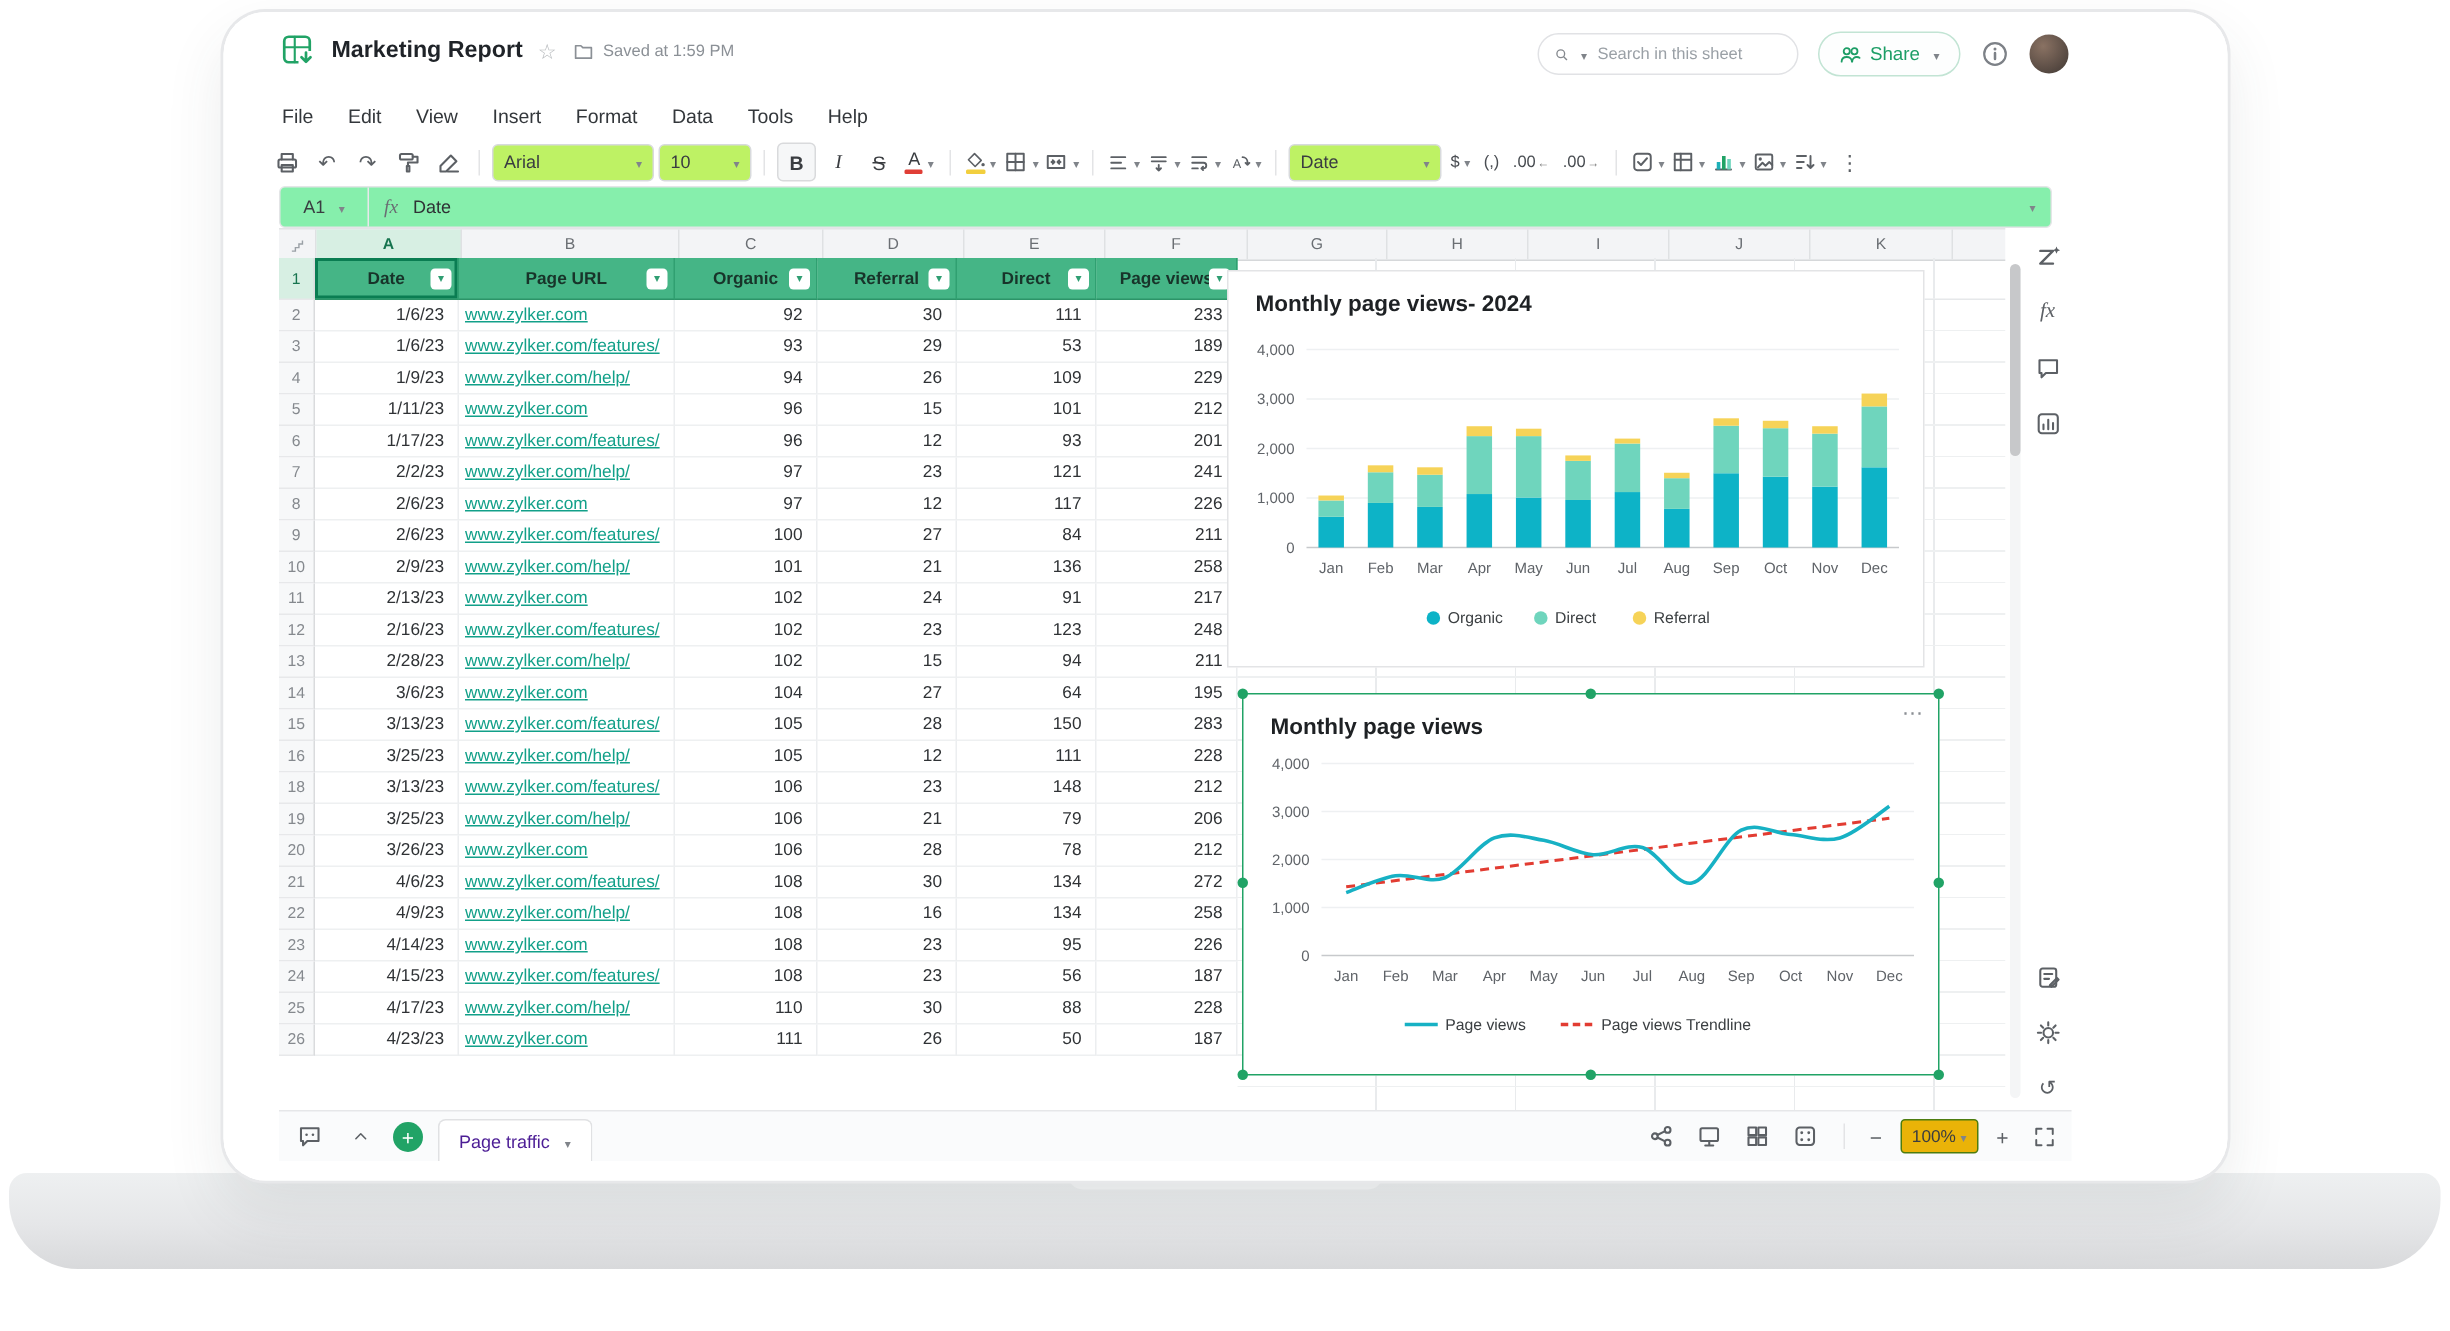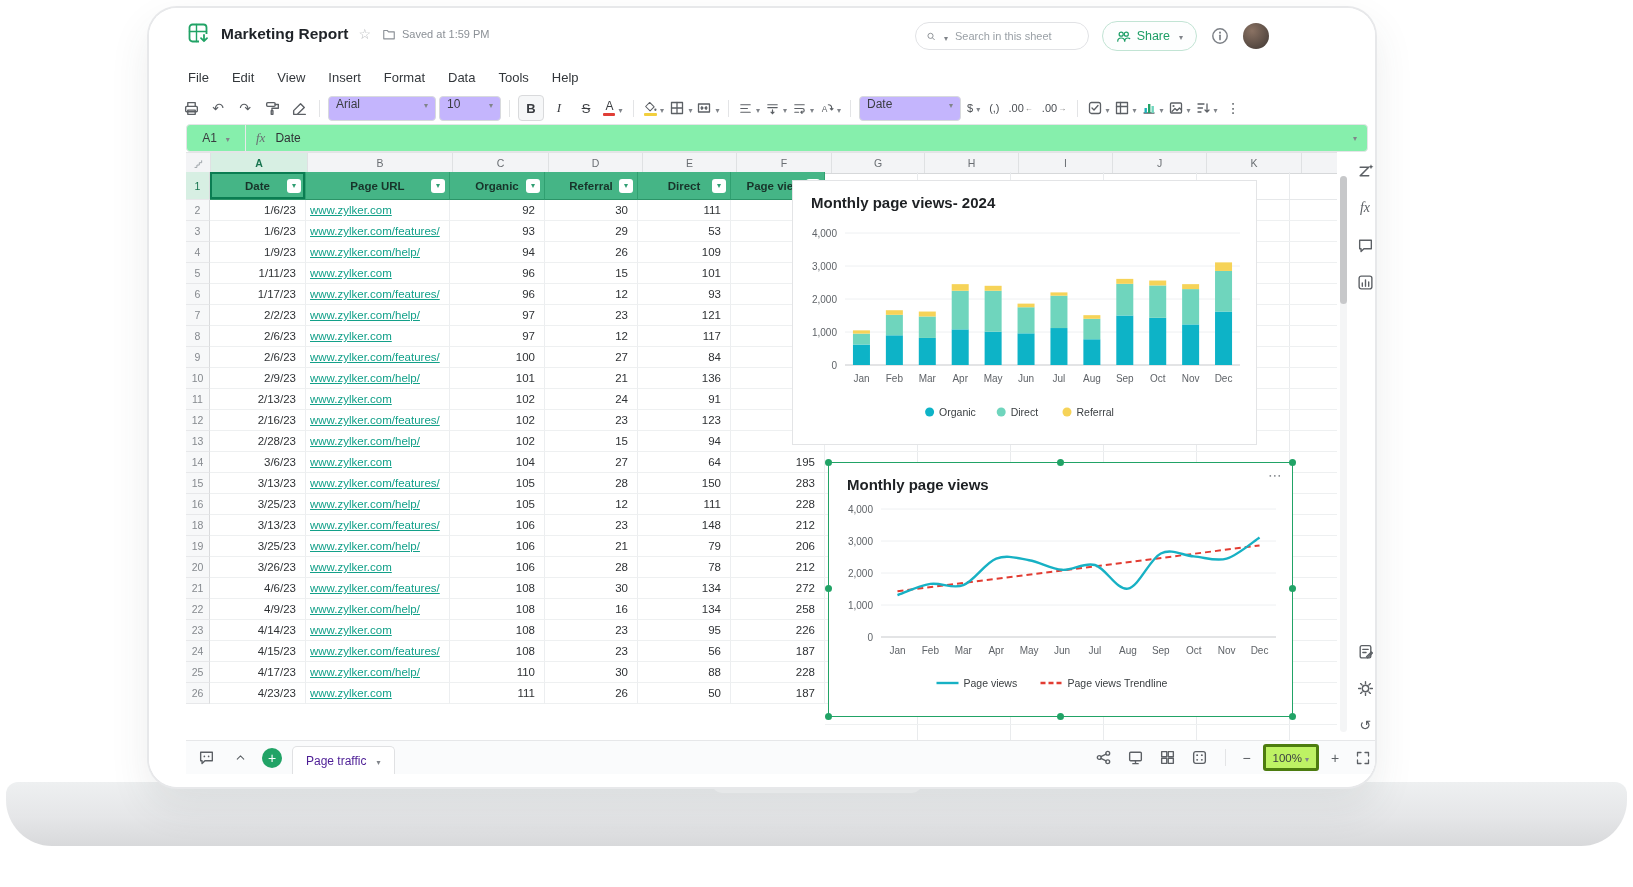--- a/index.html
+++ b/index.html
@@ -5,21 +5,21 @@
   html,body{margin:0;padding:0;background:#fff;}
   body{width:1633px;height:887px;position:relative;overflow:hidden;
        font-family:"Liberation Sans","DejaVu Sans",sans-serif;color:#2f3235;}
   svg{display:block}
   
   .laptop-base{position:absolute;left:6px;right:6px;top:782px;height:64px;z-index:0;
      background:linear-gradient(180deg,#eef0f1 0%,#e5e6e8 55%,#d8d9db 100%);
      border-radius:12px 12px 46px 46px;}
   .laptop-base::after{content:"";position:absolute;left:50%;transform:translateX(-50%);top:0;
      width:210px;height:11px;background:#f5f6f7;border-radius:0 0 10px 10px;}
-  .screen{position:absolute;left:149px;top:8px;width:1226px;height:779px;z-index:1;
+  .screen{position:absolute;left:149px;top:8px;width:1336px;height:779px;z-index:1;
      background:#fff;border-radius:28px;
      box-shadow:0 0 0 2px #e7e8ea,0 18px 40px rgba(60,64,67,.10);}
   .app{position:absolute;inset:0;border-radius:28px;overflow:hidden;background:#fff;}
   
   .tb-left{position:absolute;left:38px;top:14px;display:flex;align-items:center;gap:10px;}
   .app-title{font-size:15.5px;font-weight:700;color:#1f2328;}
   .star{font-size:14px;color:#b6b9bc;}
   .saved{display:flex;align-items:center;gap:5px;font-size:11px;color:#8b9096;}
   .tb-right{position:absolute;right:106px;top:13px;display:flex;align-items:center;gap:13px;}
   .search{display:flex;align-items:center;gap:5px;width:152px;height:26px;border:1px solid #e1e2e5;
@@ -33,22 +33,22 @@
   .menubar{position:absolute;left:39px;top:58px;height:22px;display:flex;gap:23px;align-items:center;
      font-size:13px;color:#33373b;}
   .menu-item{cursor:default;}
   
   .toolbar{position:absolute;left:30px;top:86px;right:100px;height:28px;display:flex;align-items:center;gap:3px;}
   .ic{width:24px;height:24px;display:inline-flex;align-items:center;justify-content:center;border-radius:4px;flex:none;}
   .ic svg{stroke:#5c6065;fill:none;stroke-width:1.3;stroke-linecap:round;stroke-linejoin:round;}
   .gly{font-size:14px;color:#5c6065;line-height:1;}
   .boxed{border:1px solid #d9dadc;background:#f6f7f8;}
   .sep{width:1px;height:17px;background:#e3e4e6;margin:0 5px;flex:none;}
-  .sel-box{display:inline-flex;align-items:flex-start;justify-content:space-between;height:23px;border:1px solid #d8dadd;
-     border-radius:4px;padding:0 7px;font-size:12px;color:#3a3d41;background:#c4b5fd;flex:none;}
+  .sel-box{display:inline-flex;align-items:center;justify-content:space-between;height:23px;border:1px solid #d8dadd;
+     border-radius:4px;padding:0 7px;font-size:12px;color:#3a3d41;background:#bef264;flex:none;}
   .drop::after{content:"▾";font-size:8px;color:#80848a;margin-left:3px;}
   .b{font-weight:700;font-size:13px;color:#3a3d41;}
   .i{font-style:italic;font-family:"Liberation Serif",serif;font-size:13px;color:#3a3d41;}
   .s{text-decoration:line-through;font-size:13px;color:#3a3d41;}
   .stack{display:inline-flex;flex-direction:column;align-items:center;gap:1px;line-height:1;}
   .bar-red{width:12px;height:3px;background:#e03e36;border-radius:1px;}
   .bar-yel{width:13px;height:3px;background:#f2cf3e;border-radius:1px;}
   .numfmt{font-size:11px;color:#4a4e53;display:inline-flex;align-items:center;padding:0 3px;flex:none;}
   .dec::after{font-size:8px;color:#777;margin-left:1px;}
   .dec-l::after{content:"←";}
@@ -84,43 +84,43 @@
   .grid td.c-url{height:20px;font-size:11.5px;text-align:left;padding-left:4px;
      border-right:1px solid #eceef0;border-bottom:1px solid #eef0f1;}
   .grid td.c-url a{color:#12a089;text-decoration:underline;cursor:pointer;text-align:center;}
   .r1strip{position:absolute;left:639px;top:20px;width:512px;height:27px;border-bottom:1px solid #e6e8ea;
      background:repeating-linear-gradient(to right,transparent 0 92px,#e9ebed 92px 93px);}
   .egrid{position:absolute;left:639px;top:48px;width:512px;height:540px;
      background:repeating-linear-gradient(to bottom,transparent 0 20px,#eef0f1 20px 21px),
                 repeating-linear-gradient(to right,transparent 0 92px,#e9ebed 92px 93px);}
   
   .chart-card{position:absolute;background:#fff;border:1px solid #e3e4e6;z-index:5;}
-  #card1{left:606px;top:28px;width:463px;height:263px;}
+  #card1{left:632px;top:28px;width:463px;height:263px;}
   #card2{left:642px;top:310px;width:463px;height:253px;border:1px solid #21a366;}
   .chart-title{font-size:15px;font-weight:700;color:#1e2124;margin:13px 0 2px 18px;}
   .kebab{position:absolute;top:4px;right:9px;font-size:14px;color:#8a8e93;letter-spacing:1px;}
   .hdl{position:absolute;width:7px;height:7px;border-radius:50%;background:#21a366;z-index:6;}
   
   .vscroll{position:absolute;left:1191px;top:168px;width:7px;height:556px;background:#f4f5f6;border-radius:4px;}
   .vthumb{width:7px;height:128px;background:#c7c8ca;border-radius:4px;}
   .rail{position:absolute;left:1198px;top:152px;width:36px;display:flex;flex-direction:column;align-items:center;gap:15px;}
   .rail-bottom{position:absolute;left:1198px;top:632px;width:36px;display:flex;flex-direction:column;align-items:center;gap:15px;}
   .rail .ic,.rail-bottom .ic{width:22px;height:22px;}
   .railfx{font-style:italic;font-family:"Liberation Serif",serif;font-size:14px;color:#5c6065;}
   
   .bottombar{position:absolute;left:37px;top:732px;width:1195px;height:33px;background:#fafbfc;
      border-top:1px solid #e6e7e9;display:flex;align-items:center;padding:0;}
   .bb-left{display:flex;align-items:center;gap:10px;margin-left:8px;height:100%;}
   .addbtn{width:20px;height:20px;border-radius:50%;background:#21a366;color:#fff;display:flex;align-items:center;
      justify-content:center;font-size:14px;line-height:1;}
   .sheettab{align-self:flex-end;height:27px;background:#fff;border:1px solid #e0e1e3;border-bottom:none;
      border-radius:5px 5px 0 0;padding:0 13px;display:flex;align-items:center;gap:7px;font-size:12px;color:#4c1d95;}
   .bb-right{margin-left:auto;display:flex;align-items:center;gap:8px;margin-right:6px;}
-  .zoombox{display:inline-flex;align-items:center;height:21px;border:3px solid #4d7c0f;border-radius:3px;
-     padding:0 7px;font-size:11.5px;color:#3a3d41;background:#bef264;text-align:center;}
+  .zoombox{display:inline-flex;align-items:center;height:21px;border:1px solid #4d7c0f;border-radius:3px;
+     padding:0 7px;font-size:11.5px;color:#3a3d41;background:#eab308;text-align:center;}
   .zbtn{font-size:14px;color:#5c6065;width:16px;text-align:center;}
 </style>
 </head>
 <body>
 
 <div class="laptop-base"></div>
 
 <div class="screen">
 <div class="app">
 

